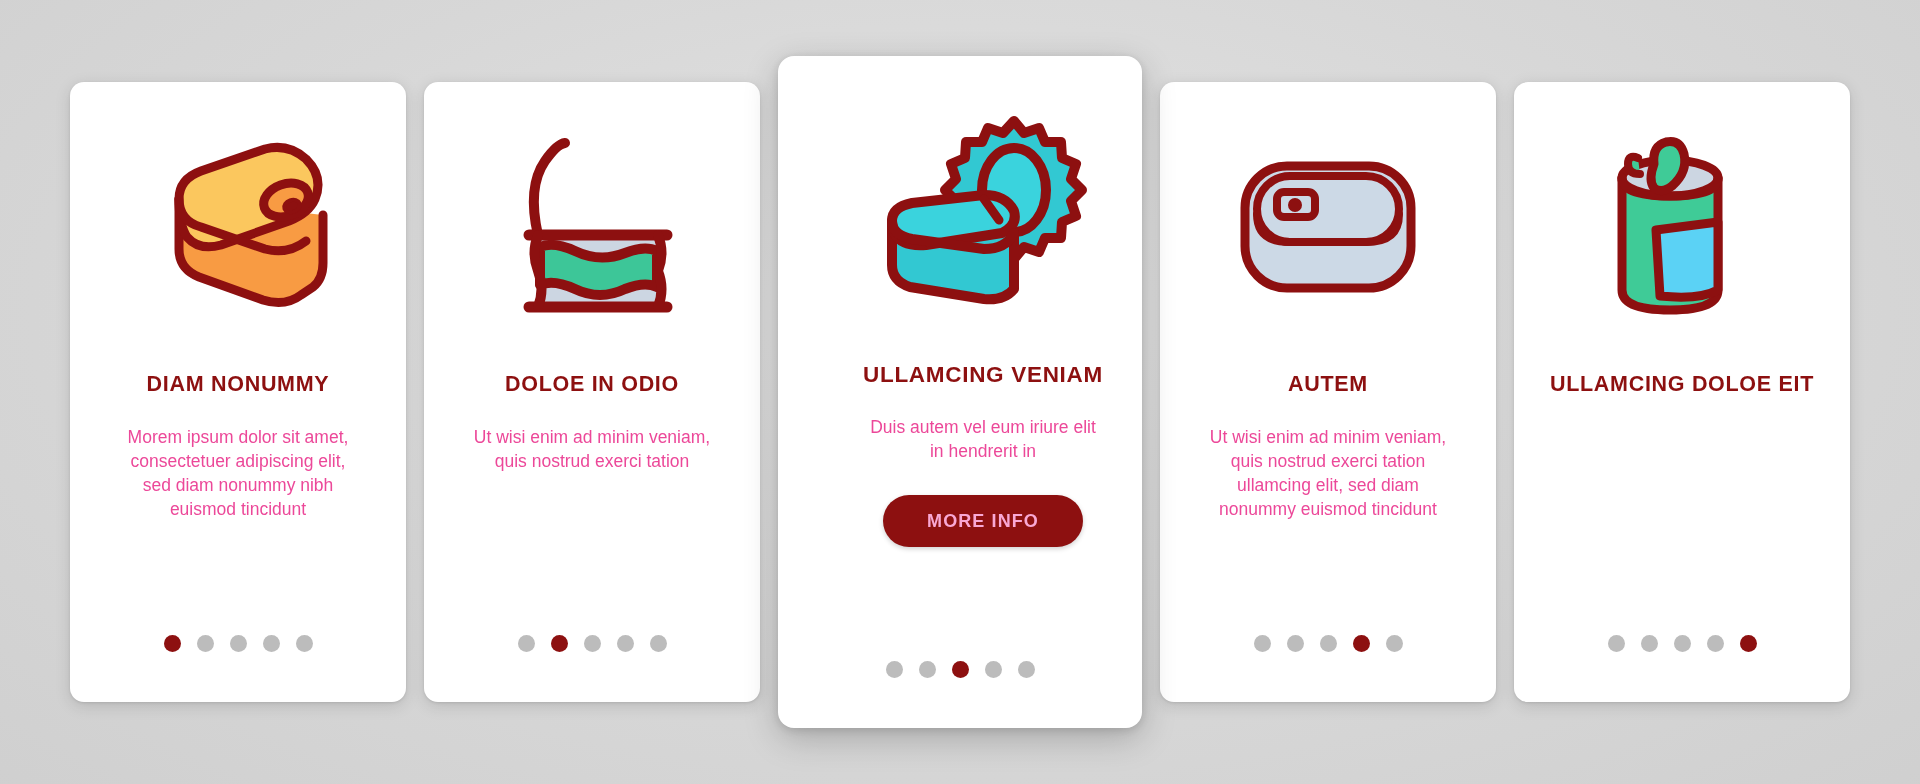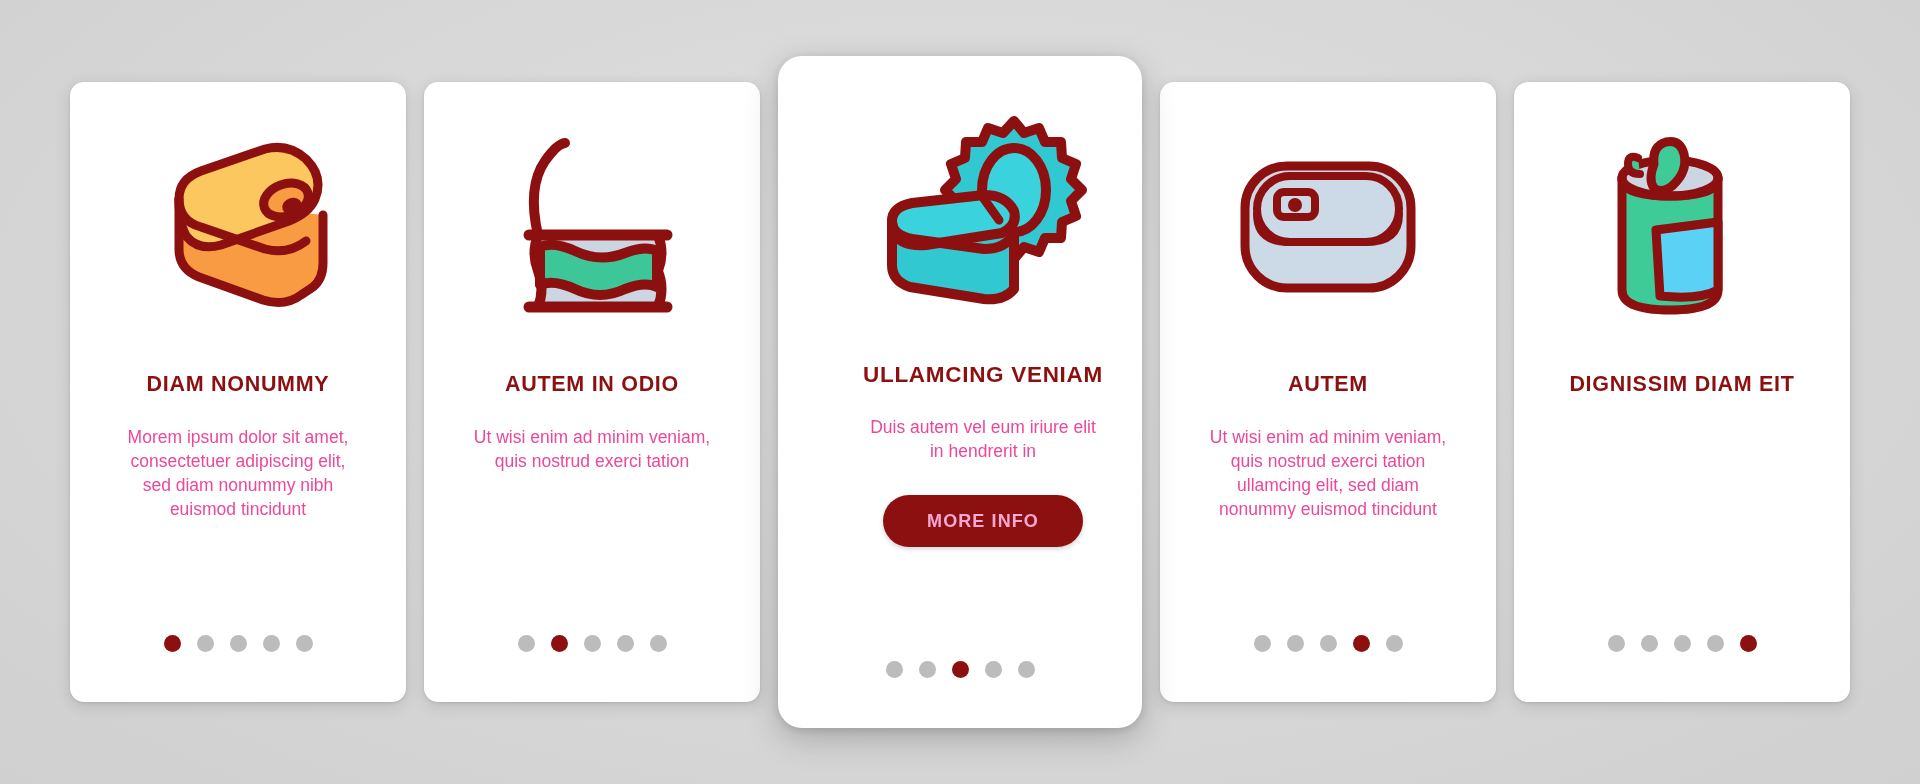--- a/index.html
+++ b/index.html
@@ -41,21 +41,21 @@
     box-shadow: 0 4px 16px rgba(0,0,0,0.13), 0 1px 3px rgba(0,0,0,0.10);
     display: flex;
     flex-direction: column;
     align-items: center;
     flex: 0 0 auto;
   }
 
   .card.featured {
     width: 364px;
     height: 672px;
-    border-radius: 24px;
+    border-radius: 16px;
     box-shadow: 0 10px 34px rgba(0,0,0,0.22), 0 2px 8px rgba(0,0,0,0.12);
     z-index: 5;
     padding-left: 46px;
   }
 
   .icon-wrap {
     width: 100%;
     height: 290px;
     display: flex;
     align-items: center;
@@ -160,21 +160,21 @@
             <rect x="33" y="100" width="120" height="72" fill="#ccd6e2" stroke="none"></rect>
             <path d="M35,112 Q48,106 70,116 Q95,128 120,118 Q140,110 152,116
                      L152,152 Q140,146 120,154 Q95,166 70,154 Q48,144 35,150 Z" fill="#3dc698"></path>
             <path d="M24,100 L162,100" stroke-width="11"></path>
             <path d="M24,172 L162,172" stroke-width="11"></path>
             <path d="M33,100 Q26,118 33,136 Q40,154 33,172"></path>
             <path d="M153,100 Q160,118 153,136 Q160,154 153,172"></path>
           </g>
         </svg>
       </div>
-      <h2 class="card-title">AUTEM IN ODIO</h2>
+      <h2 class="card-title">DOLOE IN ODIO</h2>
       <p class="card-body">Ut wisi enim ad minim veniam, quis nostrud exerci tation</p>
       <div class="dots">
         <span class="dot"></span>
         <span class="dot active"></span>
         <span class="dot"></span>
         <span class="dot"></span>
         <span class="dot"></span>
       </div>
     </div>
 
@@ -237,21 +237,21 @@
           <g stroke="#8d1010" stroke-width="9" stroke-linejoin="round" stroke-linecap="round">
             <path d="M22,48 L22,160 Q22,180 70,180 Q118,180 118,160 L118,48" fill="#3fcb97"></path>
             <ellipse cx="70" cy="48" rx="48" ry="18" fill="#ccd6e2"></ellipse>
             <path d="M22,48 Q22,66 70,66 Q118,66 118,48" fill="none"></path>
             <path d="M54,34 Q52,16 66,12 Q80,9 84,24 Q88,42 72,56 Q62,64 54,58 Q48,50 54,34 Z" fill="#3fcb97"></path>
             <path d="M38,28 Q28,24 28,34 Q28,44 40,44" fill="#3fcb97" stroke-width="8"></path>
             <path d="M56,100 L118,92 L118,160 Q100,170 60,166 Z" fill="#5bd2f5"></path>
           </g>
         </svg>
       </div>
-      <h2 class="card-title">DIGNISSIM DIAM EIT</h2>
+      <h2 class="card-title">ULLAMCING DOLOE EIT</h2>
       <div class="dots">
         <span class="dot"></span>
         <span class="dot"></span>
         <span class="dot"></span>
         <span class="dot"></span>
         <span class="dot active"></span>
       </div>
     </div>
 
   </div>

